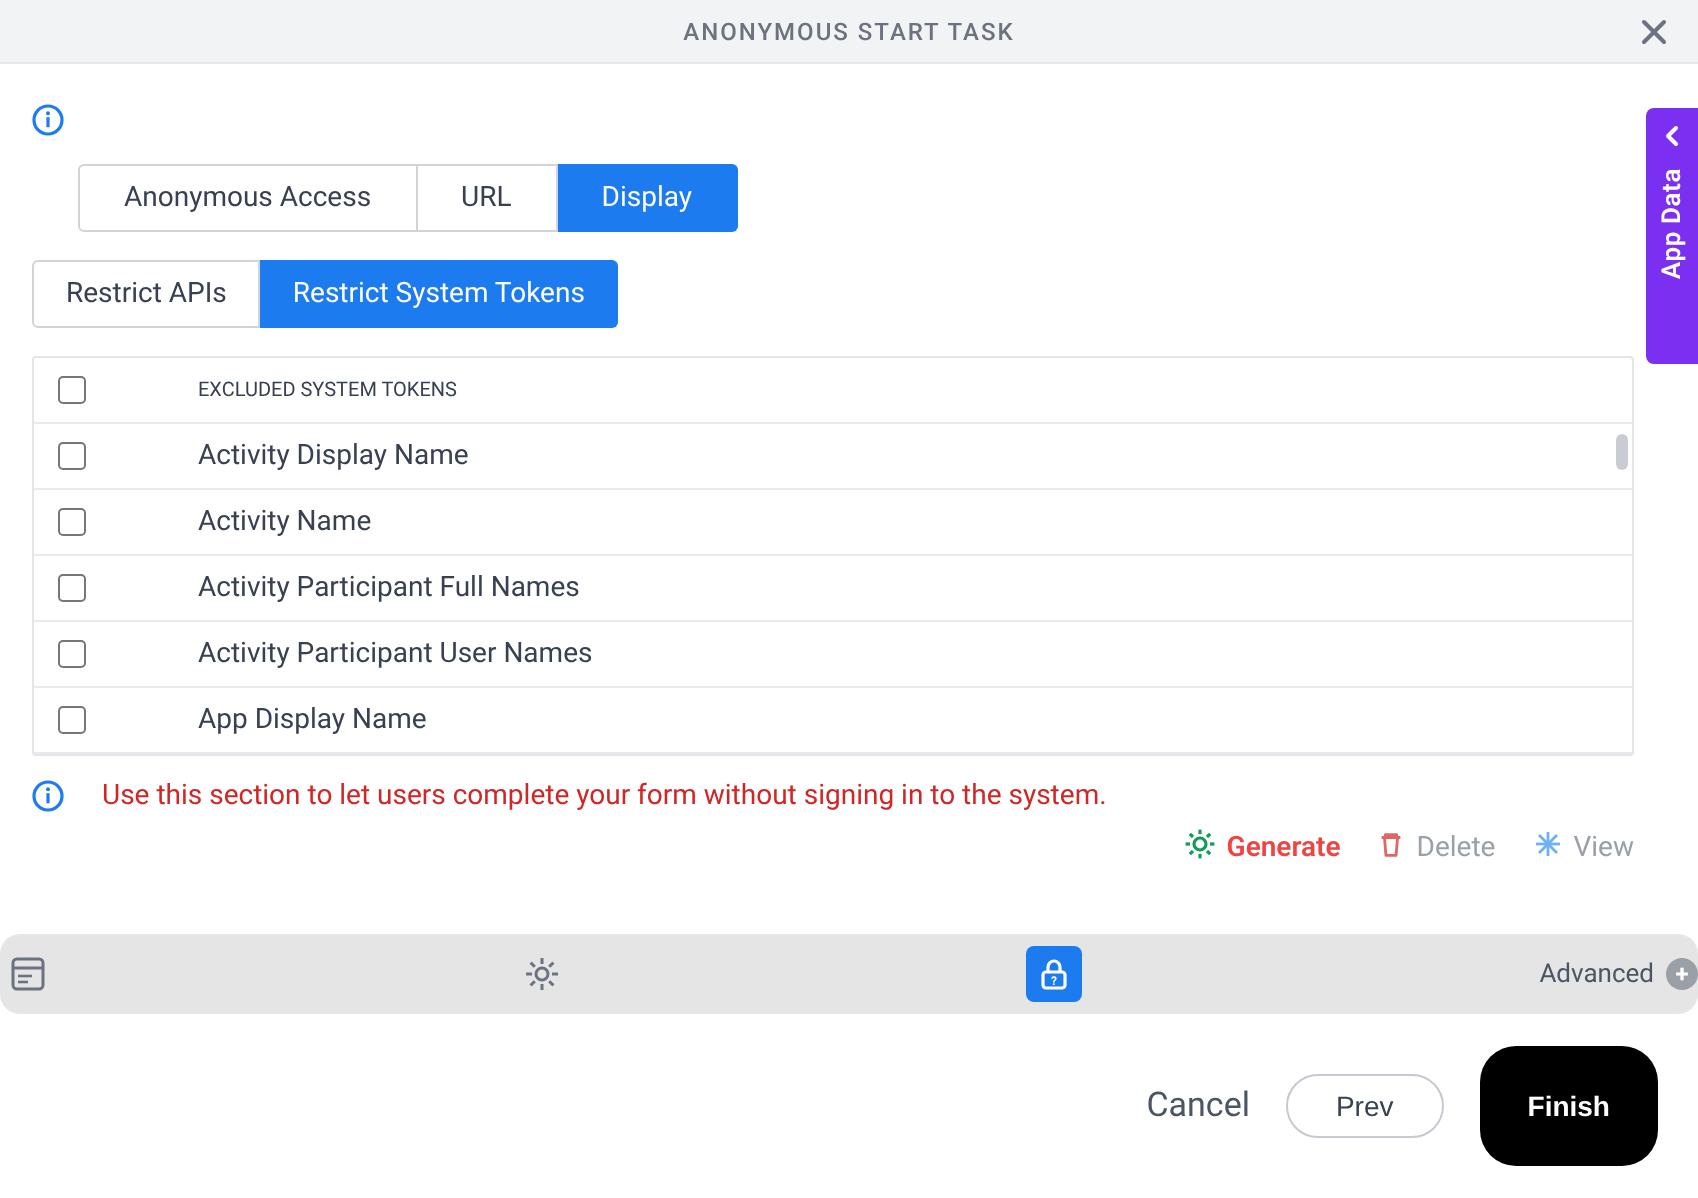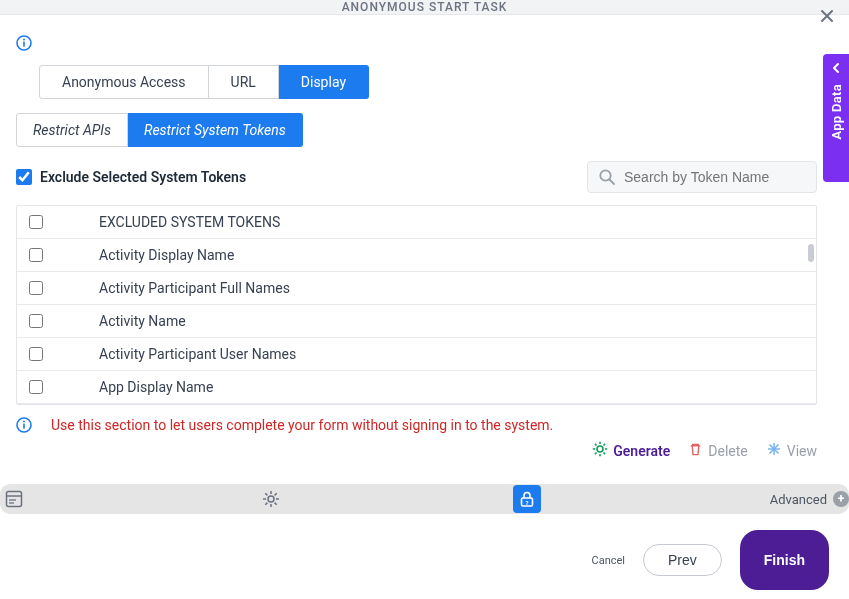--- a/index.html
+++ b/index.html
@@ -55,21 +55,21 @@
     font-size: 14px;
   }
   .tab + .tab { border-left: none; }
   .tab.active {
     background: #1d7bf0;
     color: #fff;
     border-color: #1d7bf0;
   }
   .tab:first-child { border-top-left-radius: 3px; border-bottom-left-radius: 3px; }
   .tab:last-child { border-top-right-radius: 3px; border-bottom-right-radius: 3px; }
-  .subtabs-row { display: flex; margin-bottom: 14px; font-style: italic; }
+  .subtabs-row { display: flex; margin-bottom: 14px; }
   .subtab {
     padding: 8px 16px;
     border: 1px solid #d0d4d9;
     background: #fff;
     cursor: pointer;
     color: #374151;
     font-size: 14px;
   }
   .subtab + .subtab { border-left: none; }
   .subtab.active {
@@ -125,21 +125,21 @@
     padding: 0 12px;
     gap: 56px;
   }
   .token-row:last-child { border-bottom: none; }
   .token-row.header { font-weight: 400; color: #111827; }
   .token-row input[type=checkbox] {
     width: 14px; height: 14px;
     accent-color: #1d7bf0;
   }
   .token-name { color: #374151; }
-  .token-row.header .token-name { text-transform: uppercase; font-size: 14px; }
+  .token-row.header .token-name { text-transform: uppercase; font-size: 10px; }
   .info-msg-row {
     display: flex;
     align-items: center;
     gap: 19px;
     margin-top: 12px;
     color: #d02626;
     font-size: 14px;
   }
   .info-msg-row .info-icon { color: #1d7bf0; }
   .actions-row {
@@ -149,21 +149,21 @@
     padding: 8px 16px 0 0;
     align-items: center;
   }
   .action-item {
     display: flex;
     align-items: center;
     gap: 5px;
     cursor: pointer;
     font-size: 14px;
   }
-  .action-generate { color: #4c1d95; font-weight: 600; }
+  .action-generate { color: #ef4444; font-weight: 600; }
   .action-generate .icn { color: #0f9d58; }
   .action-delete { color: #9aa0a8; }
   .action-delete .icn { color: #e06666; }
   .action-view { color: #9aa0a8; }
   .action-view .icn { color: #6fb1f0; }
   .bottom-toolbar {
     background: #e5e5e5;
     height: 40px;
     display: flex;
     align-items: center;
@@ -209,33 +209,33 @@
   .footer-row {
     display: flex;
     justify-content: flex-end;
     align-items: center;
     gap: 18px;
     padding: 16px 20px;
   }
   .btn-text {
     color: #4b5563;
     cursor: pointer;
-    font-size: 11px;
+    font-size: 17px;
   }
   .btn-outline {
     border: 1px solid #c5cad0;
     background: #fff;
     border-radius: 18px;
     padding: 7px 24px;
     cursor: pointer;
     font-size: 14px;
     color: #374151;
   }
   .btn-primary {
-    background: #4c1d95;
+    background: #000000;
     color: #fff;
     border: none;
     border-radius: 18px;
     padding: 22px 24px;
     cursor: pointer;
     font-size: 14px;
     font-weight: 600;
   }
   .side-tab {
     position: absolute;
@@ -301,52 +301,37 @@
       <div class="tab">Anonymous Access</div>
       <div class="tab">URL</div>
       <div class="tab active">Display</div>
     </div>
 
     <div class="subtabs-row">
       <div class="subtab">Restrict APIs</div>
       <div class="subtab active">Restrict System Tokens</div>
     </div>
 
-    <div class="filter-row">
-      <label class="checkbox-label">
-        <input type="checkbox" class="checkbox-excl" checked="" style="">
-        <span>Exclude Selected System Tokens</span>
-      </label>
-      <div class="search-wrap">
-        <span class="search-icon">
-          <svg width="18" height="18" viewBox="0 0 18 18">
-              <circle cx="7.5" cy="7.5" r="5.2" fill="none" stroke="currentColor" stroke-width="1.8"></circle>
-              <line x1="11.5" y1="11.5" x2="16" y2="16" stroke="currentColor" stroke-width="1.8" stroke-linecap="round"></line>
-            </svg>
-        </span>
-        <input type="text" placeholder="Search by Token Name" style="">
-      </div>
-    </div>
 
     <div class="token-table">
       <div class="token-row header">
         <input type="checkbox" style="">
         <span class="token-name">EXCLUDED SYSTEM TOKENS</span>
       </div>
       <div class="token-row">
         <input type="checkbox" style="">
         <span class="token-name">Activity Display Name</span>
       </div>
       <div class="token-row">
         <input type="checkbox" style="">
+        <span class="token-name">Activity Name</span>
+      </div>
+      <div class="token-row">
+        <input type="checkbox" style="">
         <span class="token-name">Activity Participant Full Names</span>
-      </div>
-      <div class="token-row">
-        <input type="checkbox" style="">
-        <span class="token-name">Activity Name</span>
       </div>
       <div class="token-row">
         <input type="checkbox" style="">
         <span class="token-name">Activity Participant User Names</span>
       </div>
       <div class="token-row">
         <input type="checkbox" style="">
         <span class="token-name">App Display Name</span>
       </div>
       <div class="scroll-thumb"></div>

